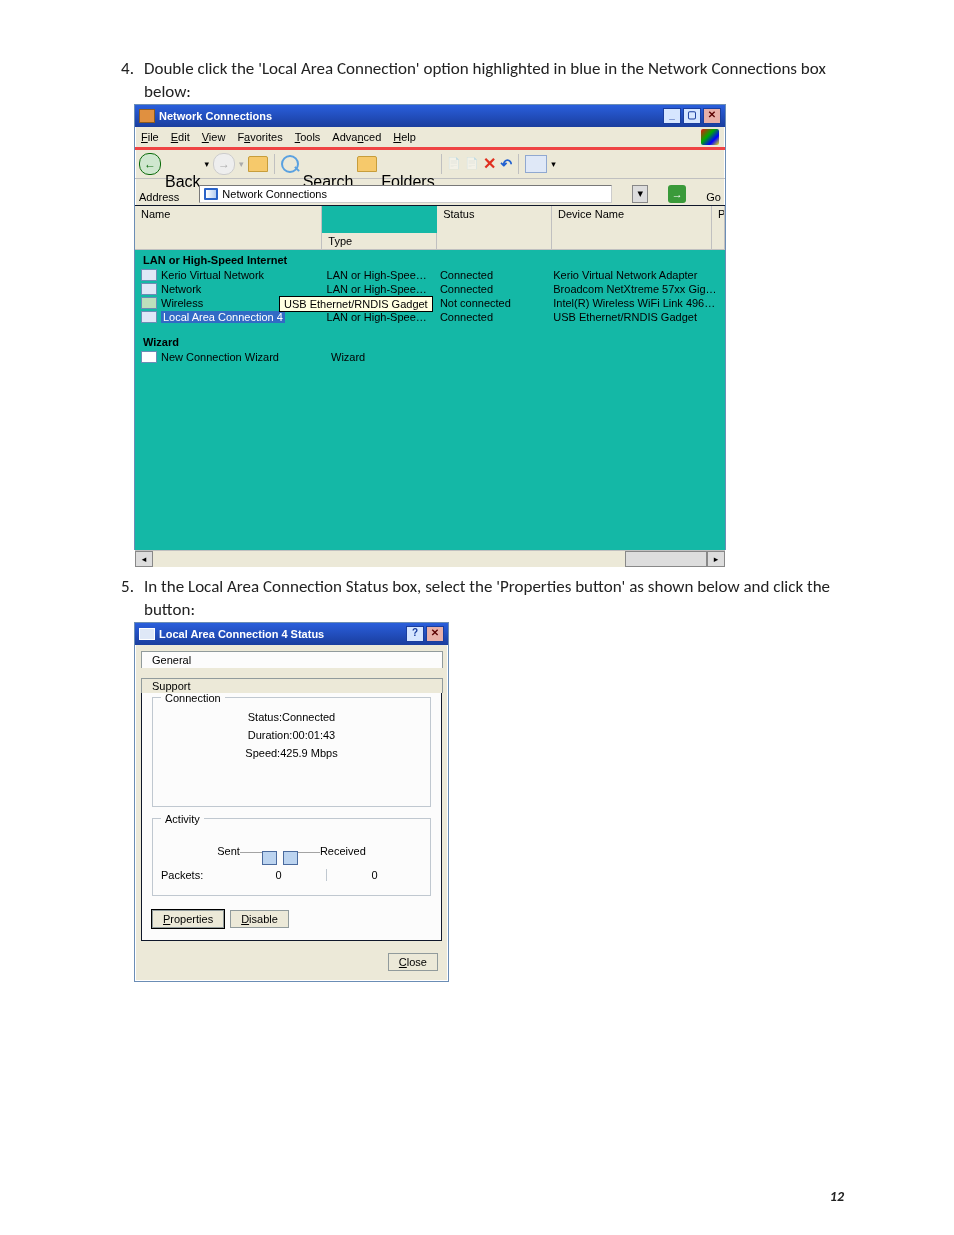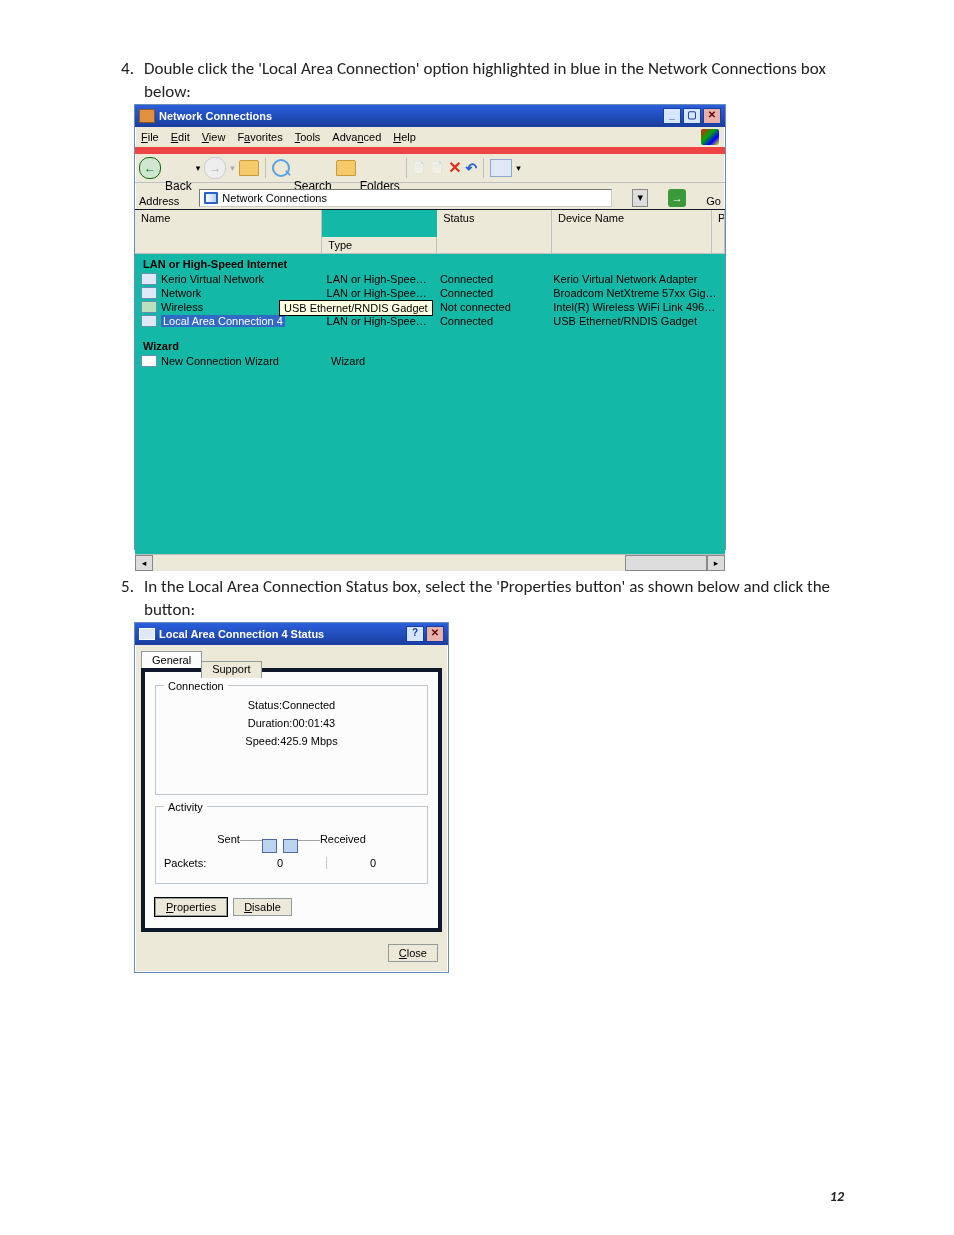--- a/index.html
+++ b/index.html
@@ -65,21 +65,21 @@
     font-weight: 700;
   }
   .xp-titlebar .tbtn.close { background: #e8b0a8; color:#5a0000; }
 
   
   .nc-window { width: 590px; height: 444px; margin-left: 24px; }
   .menubar {
     display: flex;
     gap: 12px;
     padding: 2px 6px;
-    border-bottom: 7px solid #ef4444;
+    border-bottom: 3px solid #ef4444;
     align-items: center;
   }
   .menubar span u { text-decoration: underline; }
   .menubar .flag {
     margin-left: auto;
     width: 18px; height: 16px;
     background: linear-gradient(135deg, #e11, #0a0 40%, #00f 70%, #ee0);
     border-radius: 2px;
   }
   .toolbar {
@@ -94,21 +94,21 @@
     width: 20px; height: 20px; border-radius: 10px;
     display:flex;align-items:center;justify-content:center;
     font-size: 12px; font-weight:700;
   }
   .tb-back { background:#cfe7cf; color:#0a6b0a; border:1px solid #0a6b0a; }
   .tb-fwd  { background:#eee; color:#aaa; border:1px solid #ccc; }
   .tb-folder { width:18px;height:14px;background:#f6c96b;border:1px solid #c79d3b;border-radius:2px 2px 0 0; }
   .tb-mag { width:14px;height:14px;border:2px solid #5aa1e0;border-radius:50%;position:relative;}
   .tb-mag::after{content:"";position:absolute;width:6px;height:2px;background:#5aa1e0;left:11px;top:11px;transform:rotate(45deg);}
   .tb-sep { width:1px;height:20px;background:#c0c0c0;margin:0 2px;}
-  .tb-text { font-size:12px;margin-top:36px; }
+  .tb-text { font-size:16px;margin-top:36px; }
   .tb-red-x { color:#e03020; font-weight:700; font-size:16px;}
   .tb-undo  { color:#2060d0; font-weight:700; font-size:14px;}
   .tb-views { width:20px;height:16px;border:1px solid #90a8d0;background:#dfe8f7;}
   .addressbar { display:flex; align-items:flex-end; gap:20px; padding:2px 4px; border-bottom:1px solid #0f172a; height:22px;}
   .addr-input { flex:1; background:#fff; border:1px inset #ccc; height:16px; display:flex; align-items:center; padding:0 4px; gap:4px;}
   .addr-icon { width:14px;height:12px;background:#2a63c8;position:relative;border-radius:1px;}
   .addr-icon::after{content:"";position:absolute;left:2px;top:2px;width:10px;height:8px;background:linear-gradient(90deg,#fff,#b6cef0);}
   .go-btn{ width:18px;height:18px;border-radius:3px;background:#3a9a3a;display:flex;align-items:center;justify-content:center;color:#fff;font-weight:700;}
   .dd-btn{ width:14px;height:16px;border:1px solid #888;background:#ddd;display:flex;align-items:center;justify-content:center;}
 
@@ -125,24 +125,24 @@
   .tooltip {
     position:absolute; left:144px; top:90px; background:#ffffe1; border:1px solid #000;
     padding:1px 4px; font-size:11px;
   }
   .hscroll { height:16px; background:#ece9d8; border-top:1px solid #c0c0c0; display:flex; }
   .sbtn{width:16px;height:14px;border:1px solid #888;background:#ddd;display:flex;align-items:center;justify-content:center;font-size:9px;}
   .thumb{height:14px;border:1px solid #888;background:#ddd;margin-left:auto;width:80px;}
 
   
   .lac-window { width: 313px; margin-left: 24px; }
-  .tab-row { display:flex; padding:6px 6px 0 6px; }
+  .tab-row { display:flex; padding:6px 6px 0 6px;flex-direction:column; }
   .tab { border:1px solid #919b9c; border-bottom:none; padding:2px 10px; background:#fcfcfc; font-size:11px; margin-right:-1px; }
   .tab.inactive { background:#ece9d8; position:relative; top:10px; padding:1px 10px;}
-  .tab-body { margin:0 6px 6px 6px; border:4px solid #0f172a; background:#fcfcfc; padding:8px 10px 12px 10px;}
+  .tab-body { margin:0 6px 6px 6px; border:1px solid #0f172a; background:#fcfcfc; padding:8px 10px 12px 10px;}
   fieldset.xp { border:1px solid #c0c8d0; margin:0 0 6px 0; padding:4px 8px 10px 8px; }
   fieldset.xp legend { font-size:11px; padding:0 4px; }
   .kv { display:flex; justify-content:center; padding:3px 2px; font-size:11px;}
   .activity-row{display:flex; align-items:center; justify-content:center; padding:8px 0 2px 0;}
   .net-large { width:36px;height:28px; display:flex; gap:6px; align-items:flex-end;}
   .mon{width:14px;height:12px;background:#bcd4f0;border:1px solid #4b6b9e;}
   .pkt-row{display:flex; font-size:11px; padding:2px 0 4px 0;}
   .pkt-row .lbl{width:70px;}
   .pkt-row .num{flex:1;text-align:center;}
   .pkt-sep{width:1px;background:#c0c8d0;}

